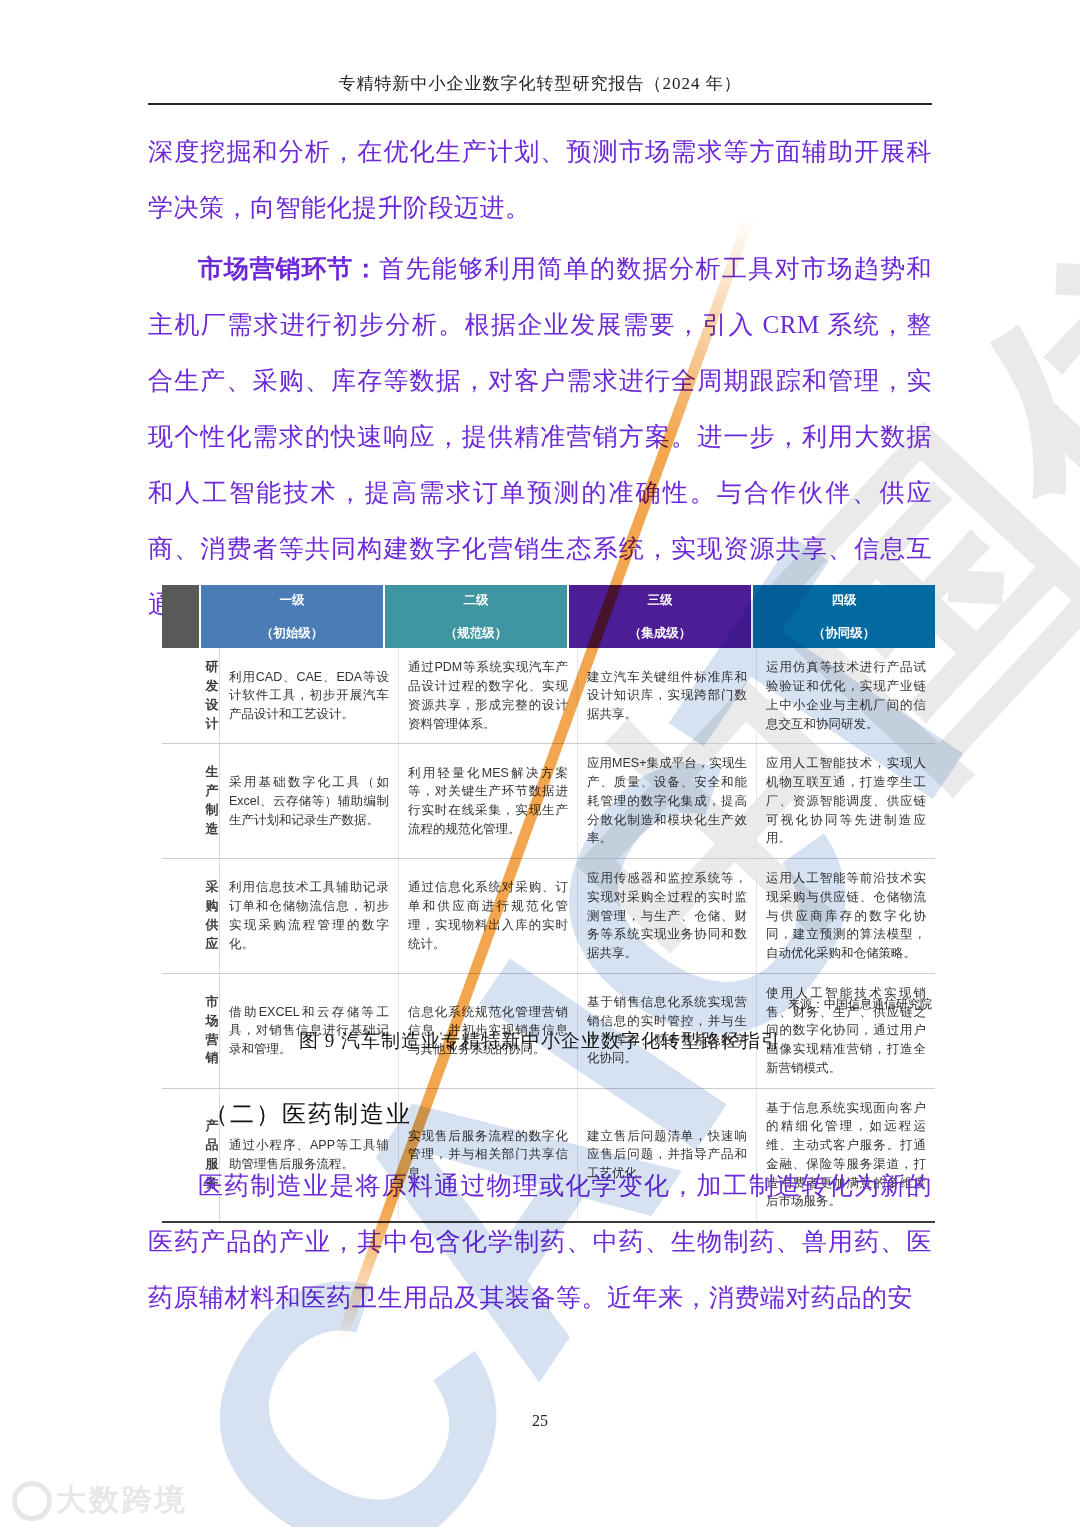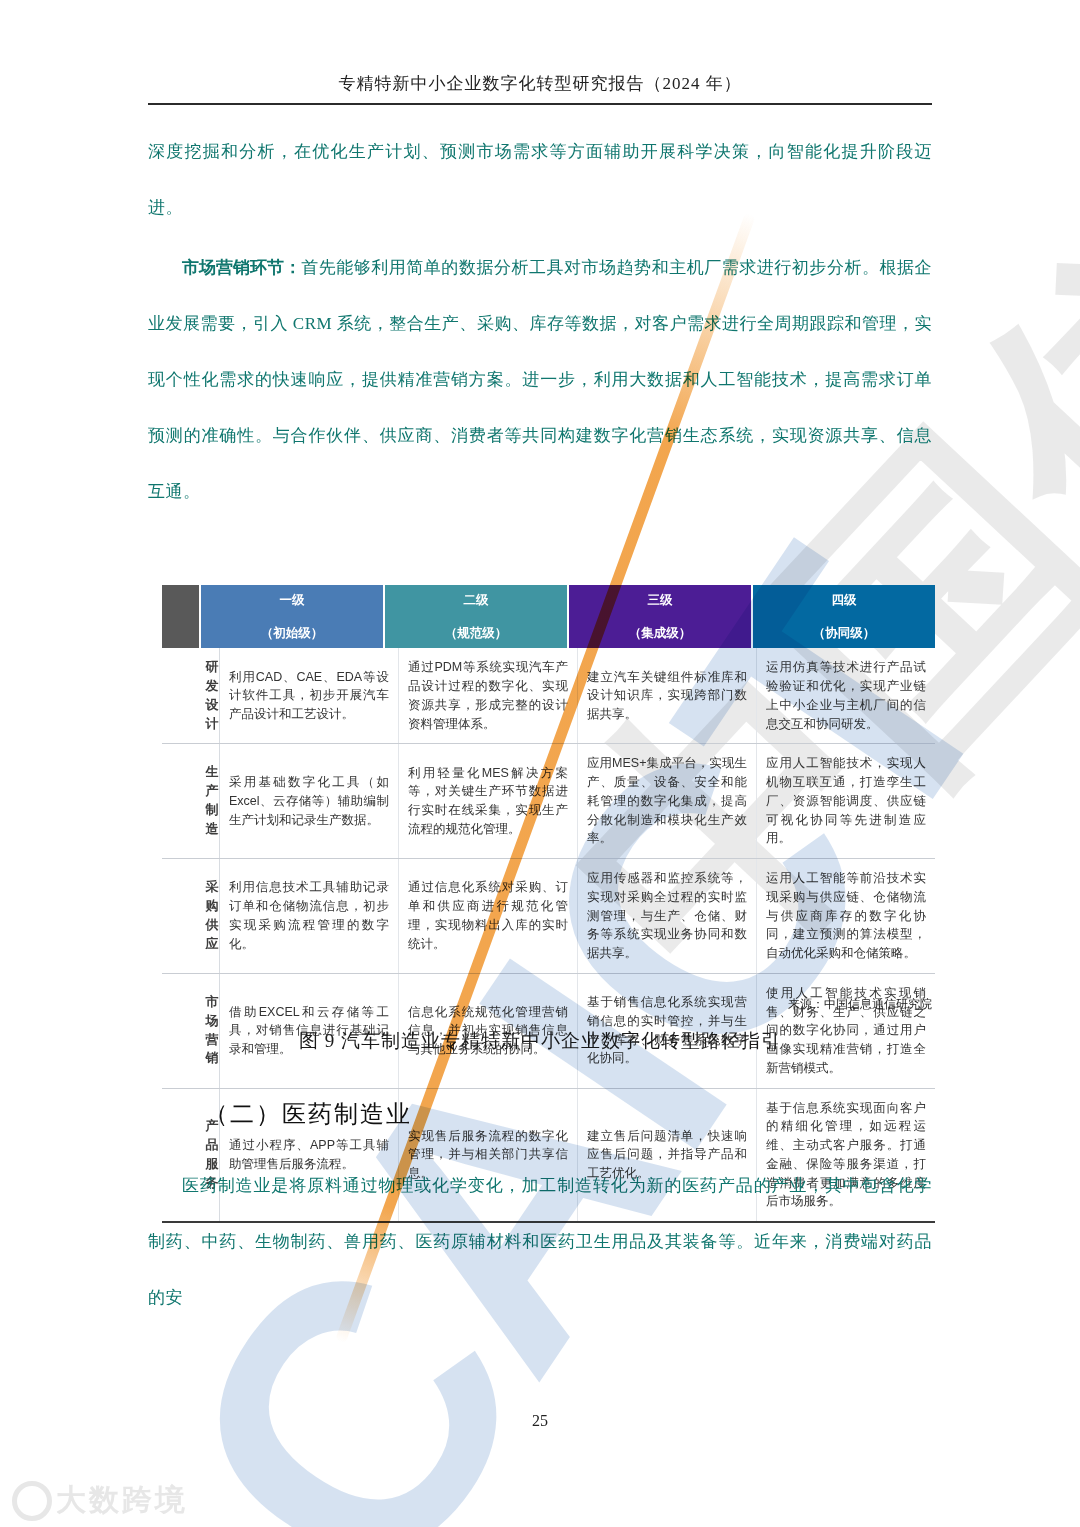--- a/index.html
+++ b/index.html
@@ -41,22 +41,22 @@
   .wm-bottom .ring{width:30px; height:30px; border:5px solid #e7e7e7; border-radius:50%; display:inline-block;}
   
   .doc-header{position:absolute; left:148px; top:0; width:784px; z-index:2;}
   .doc-header .title{
     margin-top:72px; text-align:center; font-size:17px; letter-spacing:1px; color:#222;
   }
   .doc-header .rule{margin-top:8px; border-bottom:2px solid #2b2b2b; height:0;}
   
   .blk{position:absolute; left:148px; width:784px; z-index:2;}
   .para{
-    font-size:17px; line-height:56px; text-align:justify; text-justify:inter-ideograph;
-    letter-spacing:.5px; color:#0f766e;
+    font-size:25px; line-height:56px; text-align:justify; text-justify:inter-ideograph;
+    letter-spacing:.5px; color:#6d28d9;
   }
   .indent{text-indent:2em;}
   .p1{top:124px;}
   .p2{top:240px;}
   .p2 .lead{font-family:"Liberation Sans","DejaVu Sans",sans-serif; font-weight:bold; letter-spacing:0;}
   .p3{top:1158px;}
   
   .ptable{
     position:absolute; left:162px; top:585px; width:773px; z-index:2;
     font-family:"Liberation Sans","DejaVu Sans",sans-serif;

